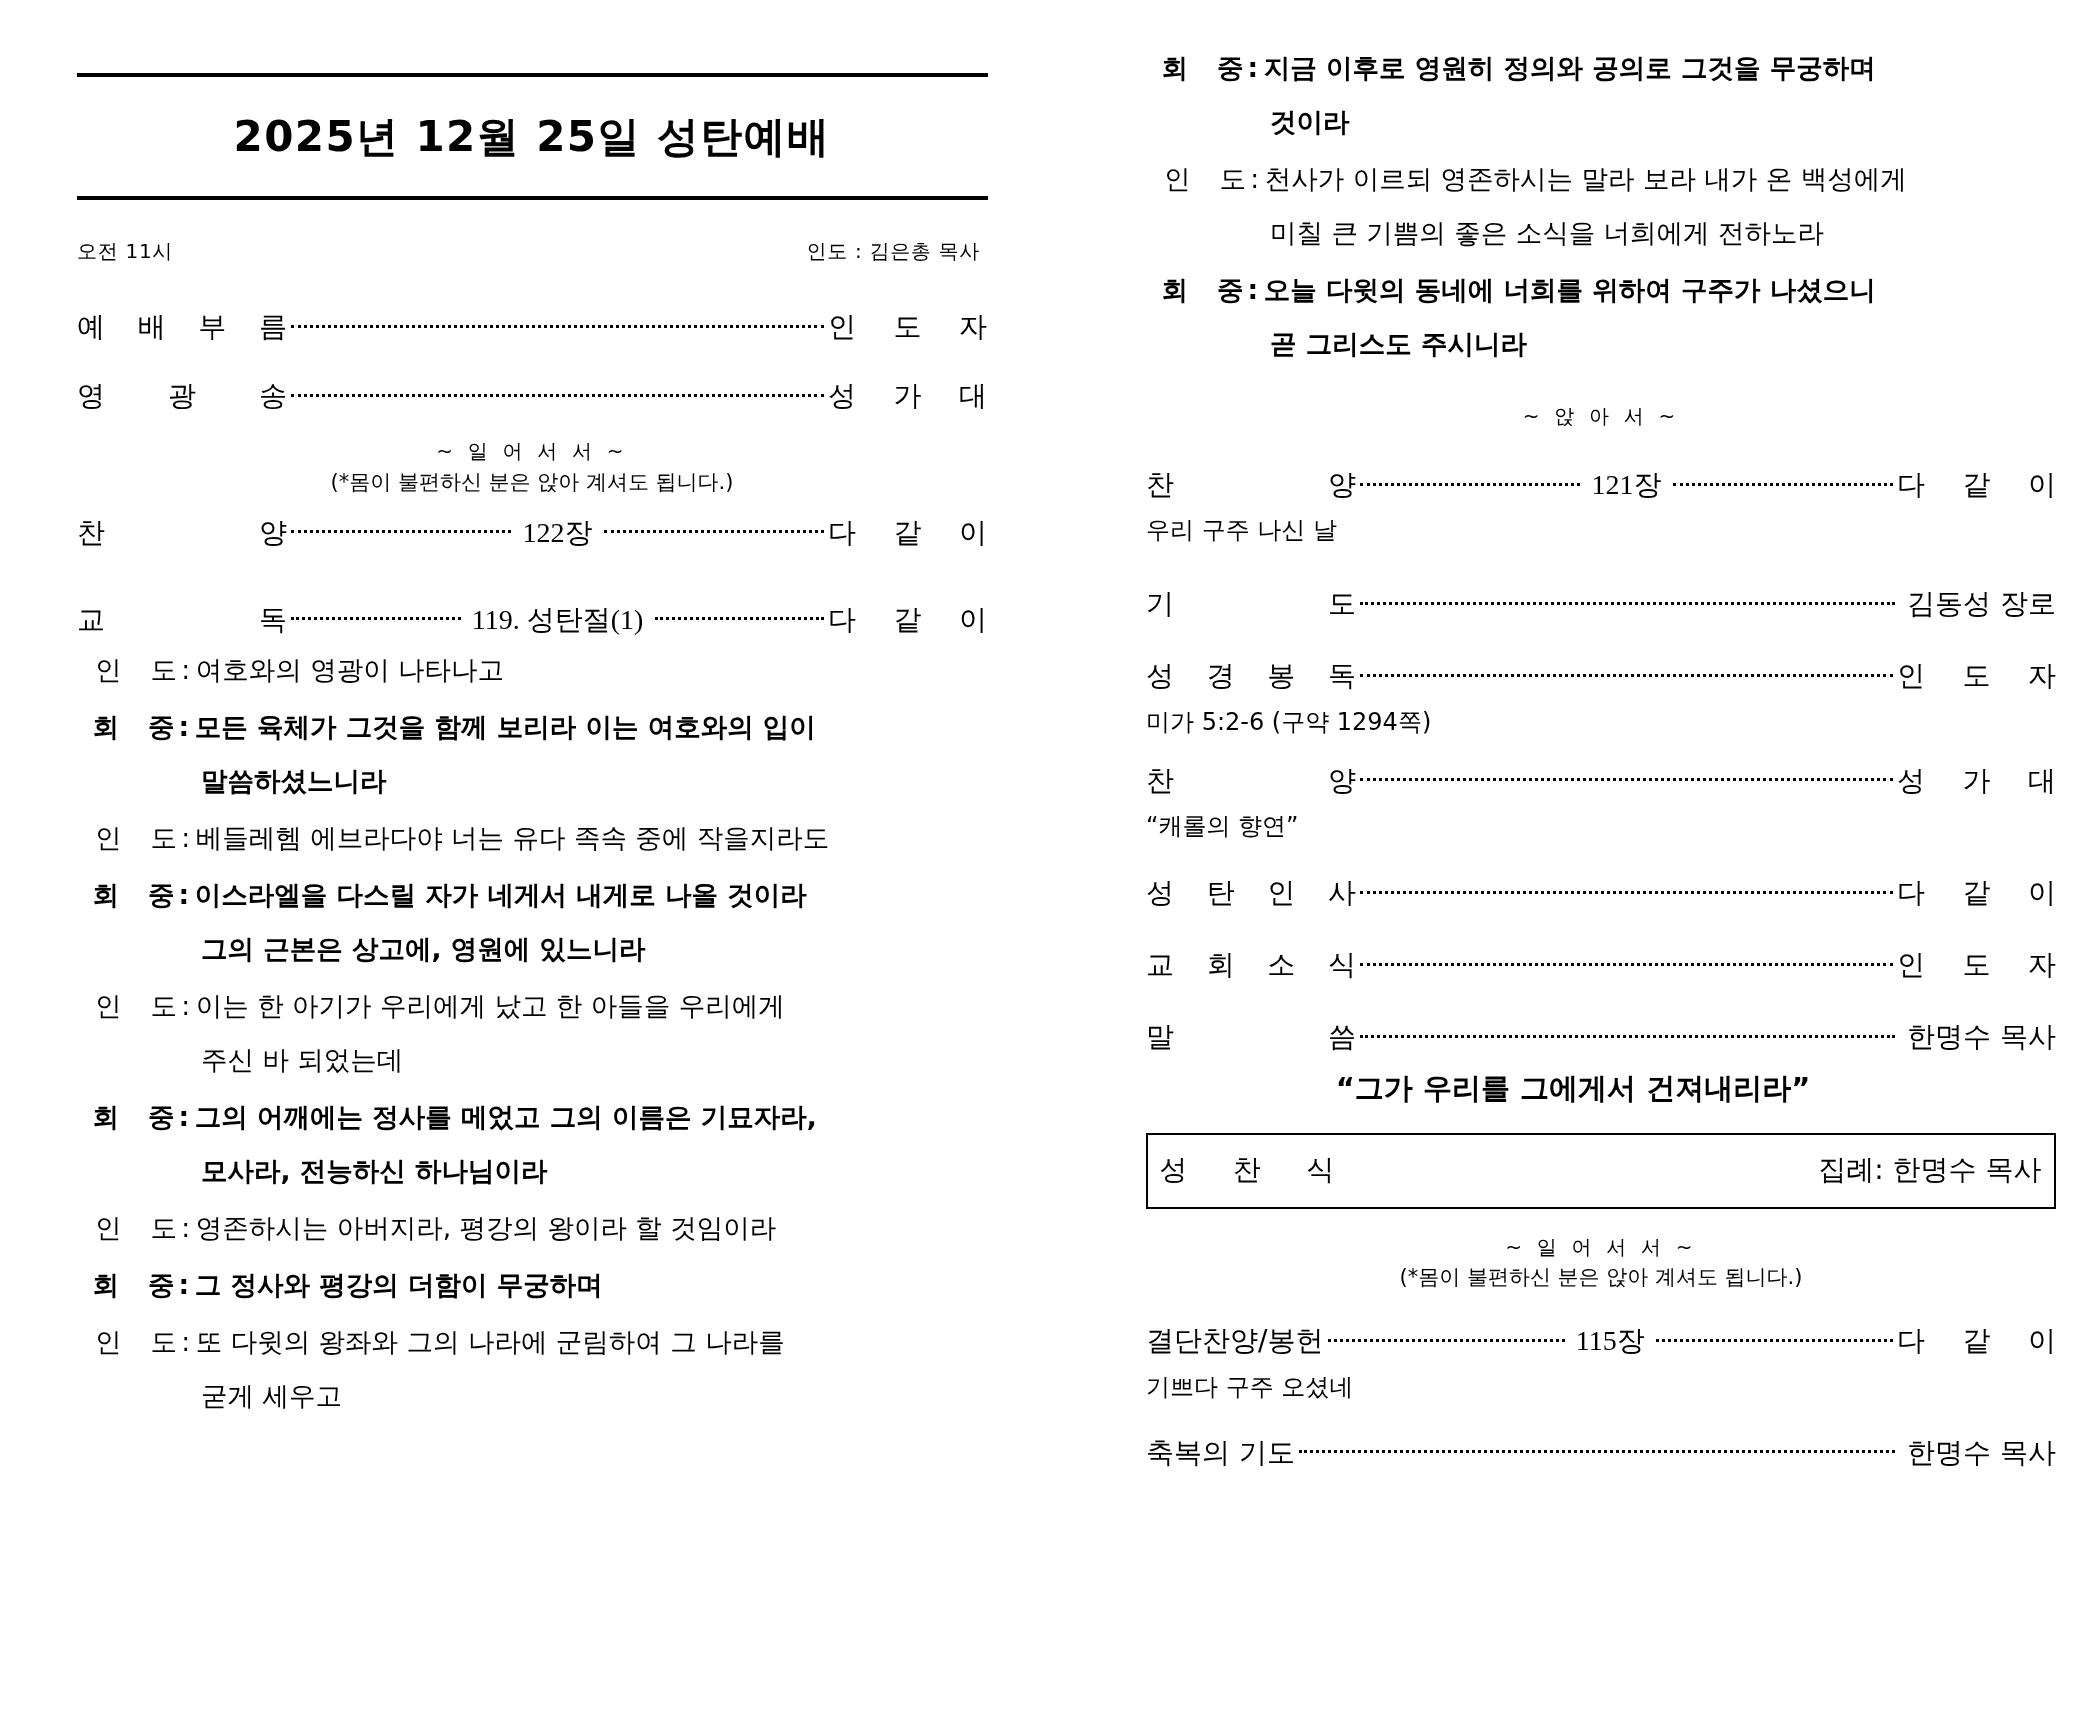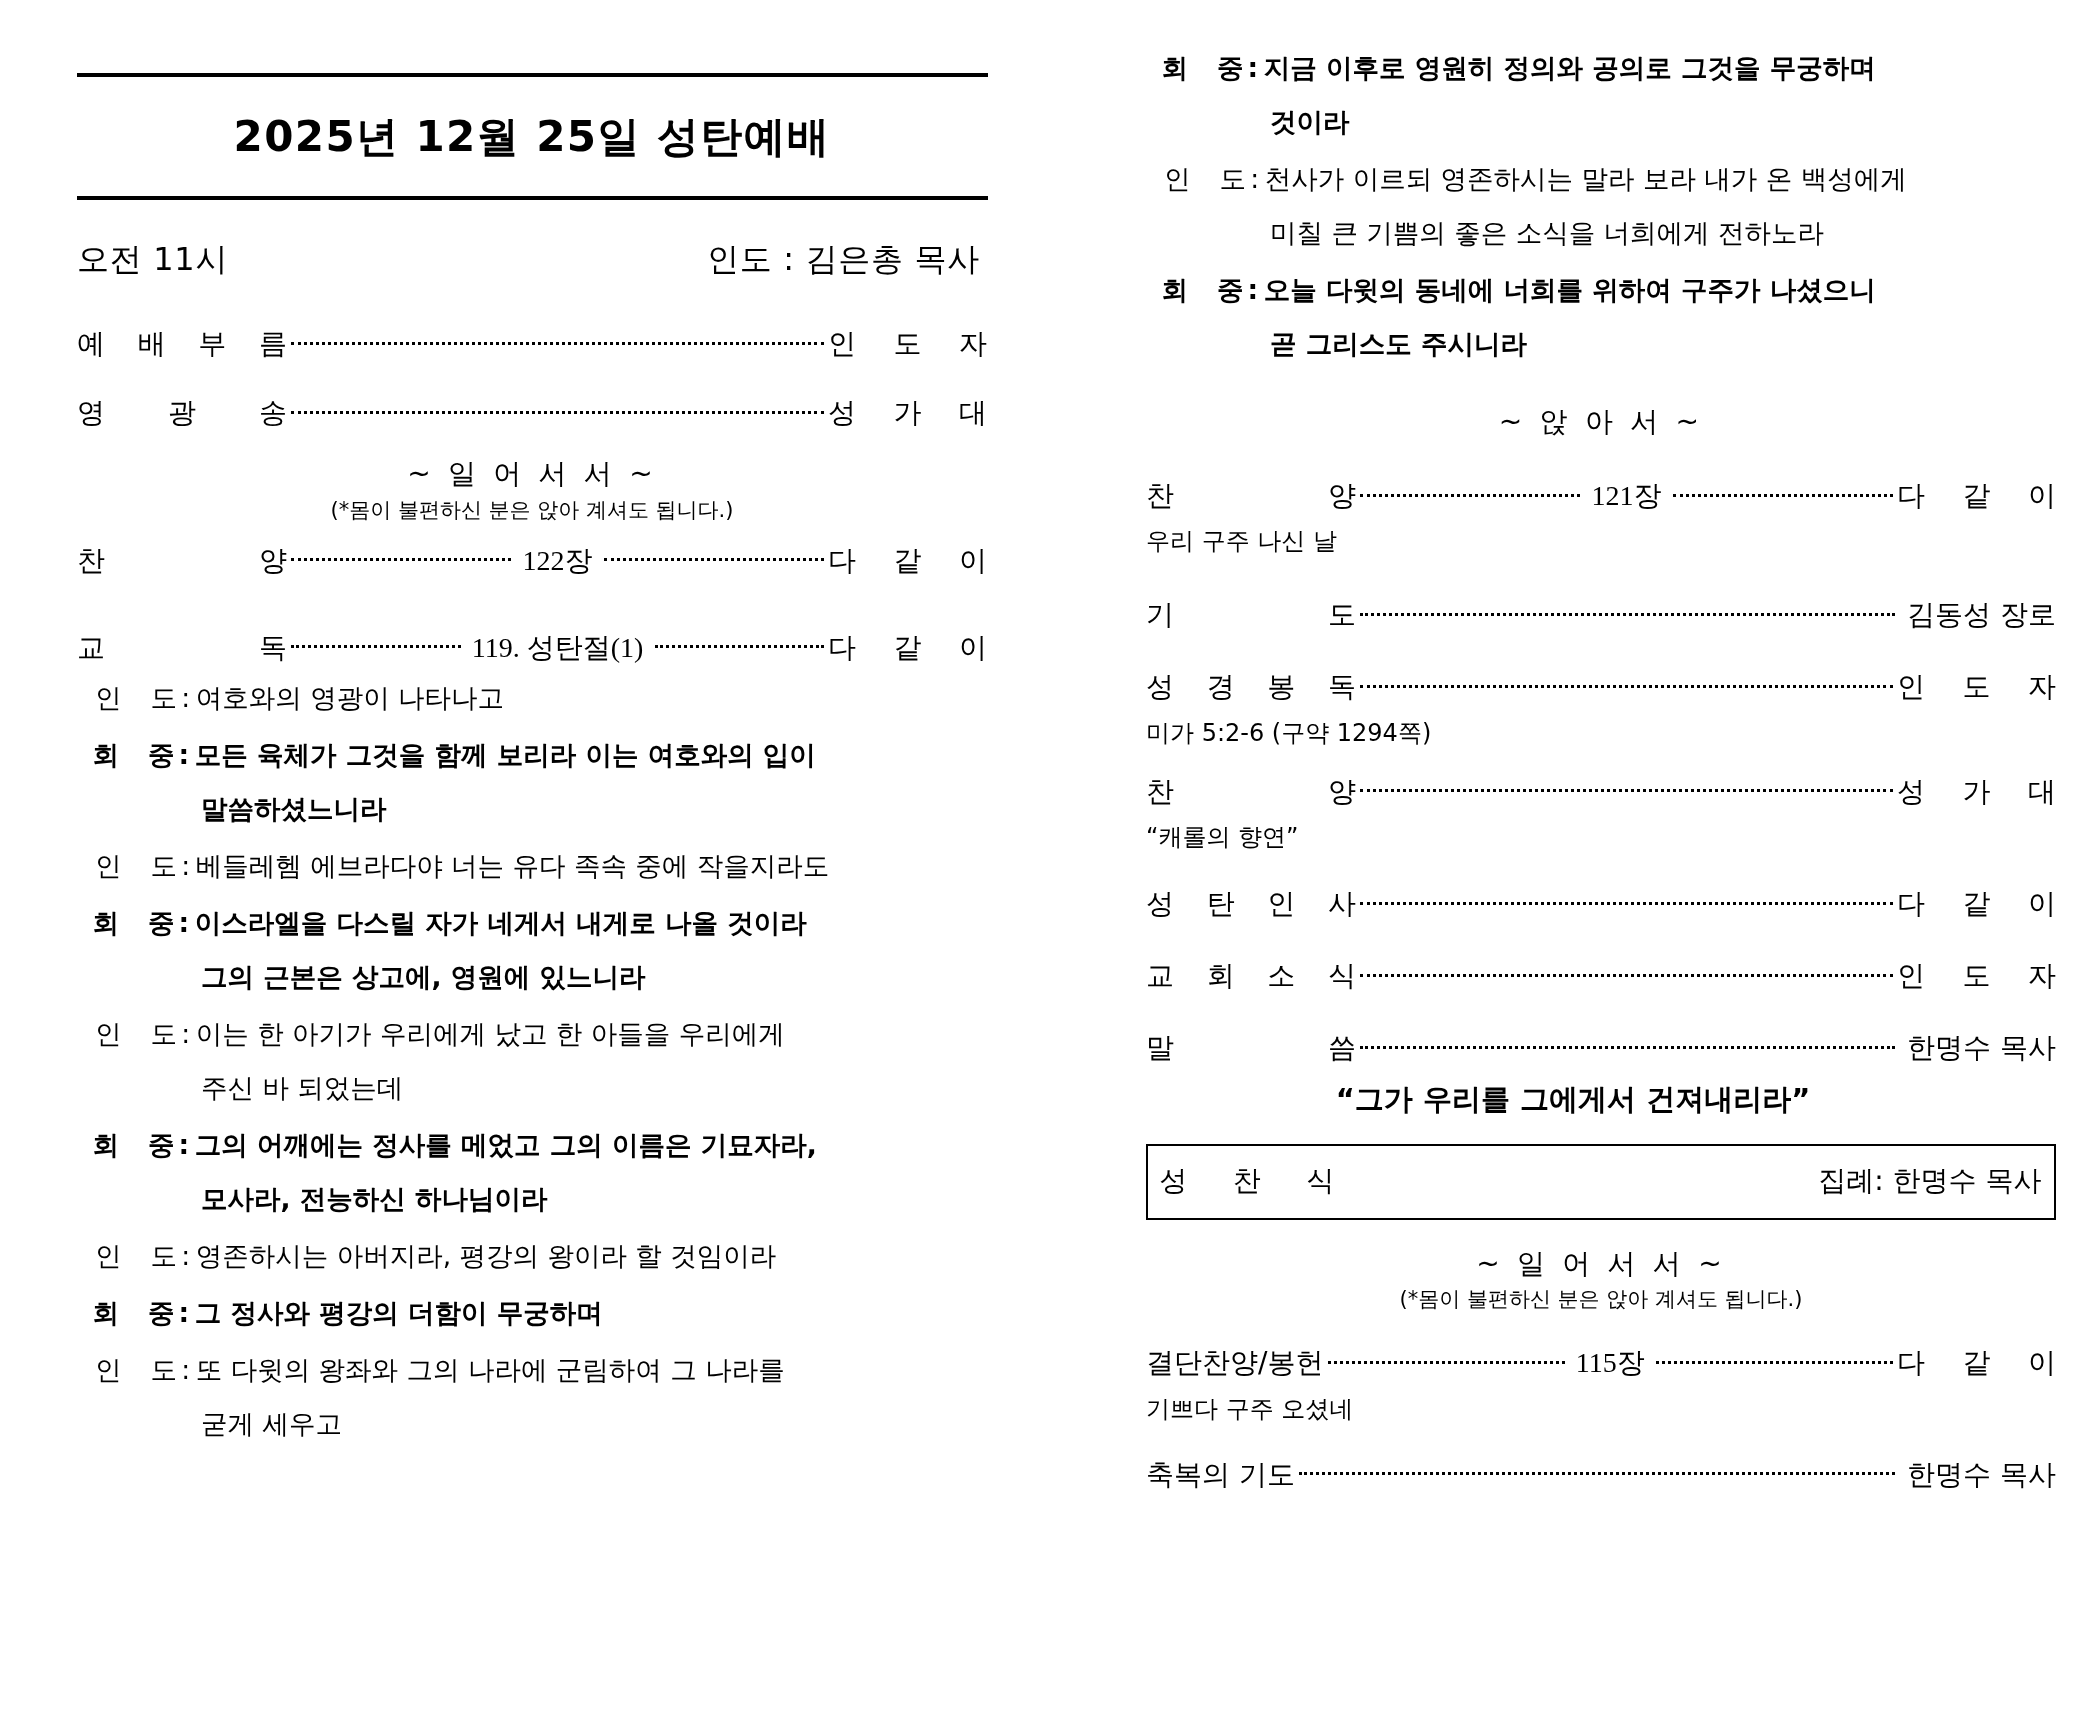--- a/index.html
+++ b/index.html
@@ -44,21 +44,21 @@
     font-weight: 700;
     letter-spacing: 1.4px;
     padding: 32px 0 31px 0;
     white-space: nowrap;
   }
 
   .meta-row {
     display: flex;
     justify-content: space-between;
     align-items: baseline;
-    font-size: 32px;
+    font-size: 20px;
     padding-top: 38px;
     white-space: nowrap;
   }
   .meta-row .meta-left  { letter-spacing: 0.7px; }
   .meta-row .meta-right { letter-spacing: 0.7px; padding-right: 7px; }
 
   
   .svc {
     display: flex;
     align-items: baseline;
@@ -112,21 +112,21 @@
     font-size: 24px;
     padding-top: 15.4px;
     white-space: nowrap;
   }
   .hymn-title.indent-l { padding-right: 91px; }
   .hymn-title.indent-r { padding-right: 63px; }
 
   
   .posture {
     text-align: center;
-    font-size: 28px;
+    font-size: 20px;
     letter-spacing: 4.2px;
     white-space: nowrap;
   }
   .posture-note {
     text-align: center;
     font-size: 21px;
     white-space: nowrap;
     padding-top: 2.8px;
   }
   .posture-block { padding: 0; }

